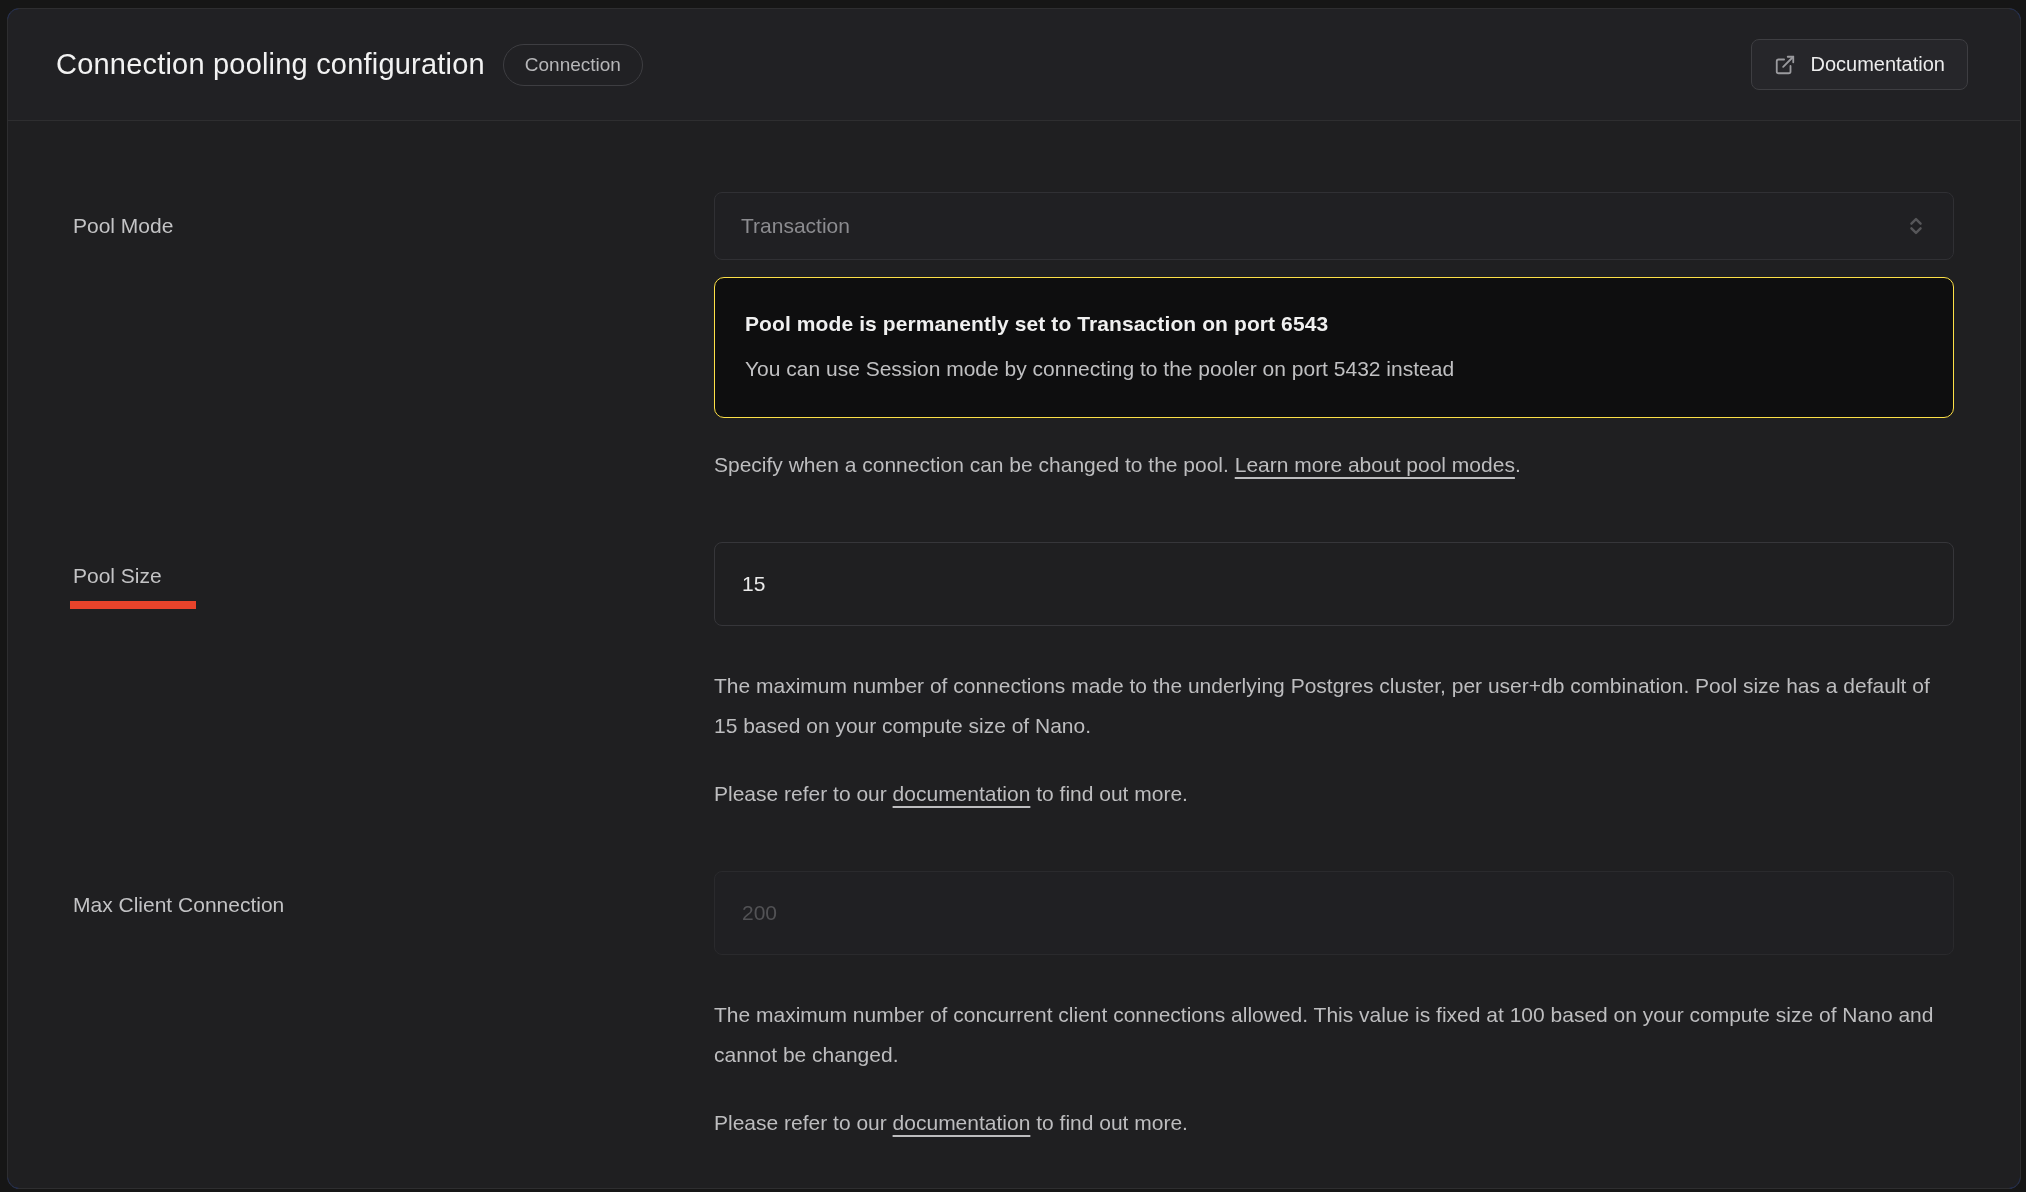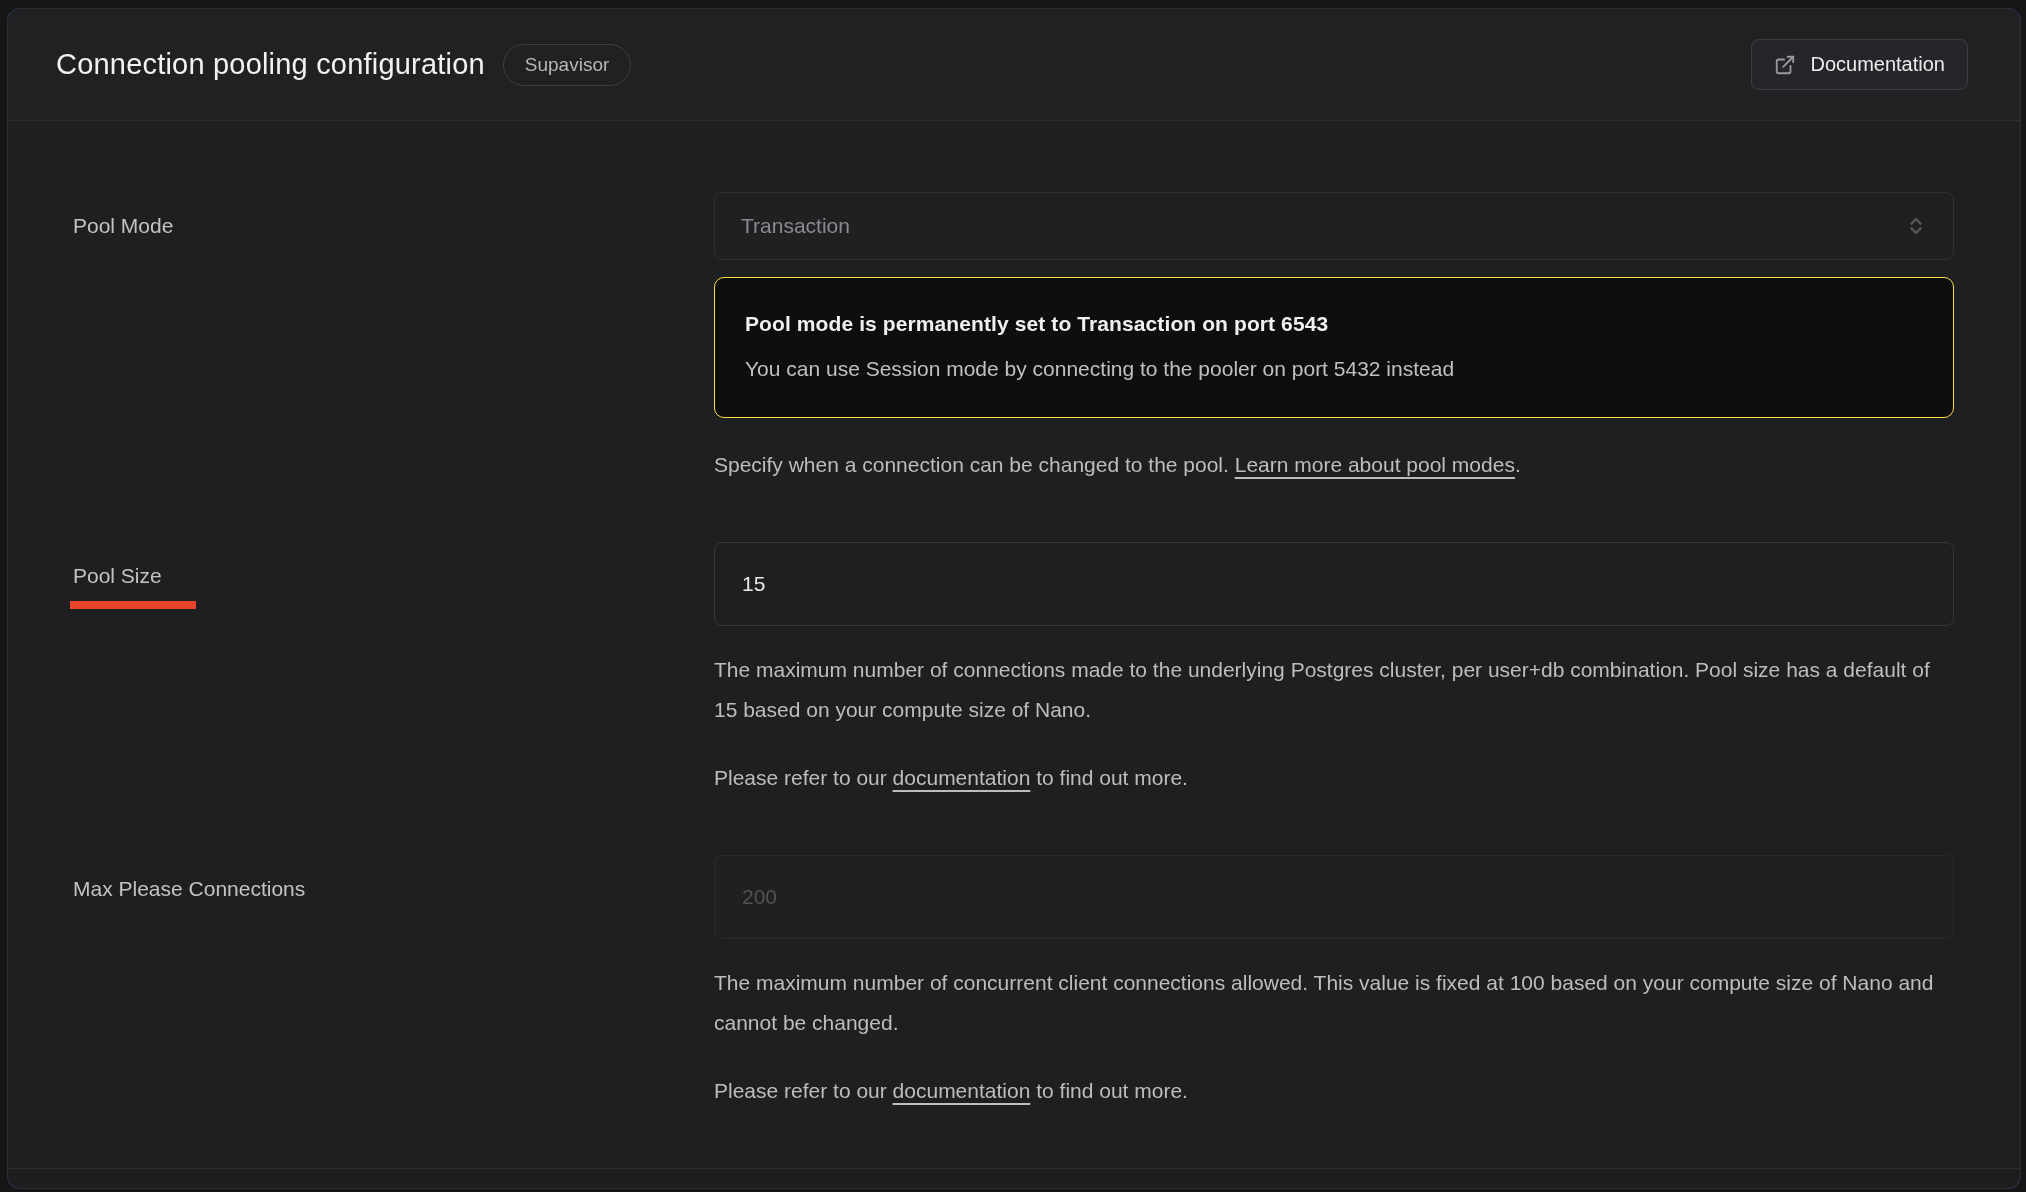--- a/index.html
+++ b/index.html
@@ -139,21 +139,21 @@
     color: #e9e9e9;
     font-family: "Liberation Sans", sans-serif;
     outline: none;
   }
   .text-input:disabled {
     background: #202023;
     border-color: #2a2a2d;
     color: #525255;
   }
   .text-input::placeholder { color: #525255; opacity: 1; }
-  .helper-para { margin-top: 24px; }
+  .helper-para { margin-top: 40px; }
   .docs-line { margin-top: 28px; }
   
   .panel-footer {
     flex: 0 0 99px;
     border-top: 1px solid #2e2e30;
     background: #1e1e20;
     display: flex;
     align-items: center;
     justify-content: flex-end;
     gap: 22px;
@@ -178,21 +178,21 @@
     padding: 13px 24px;
   }
 </style>
 </head>
 <body>
 
 <div class="panel">
 
   <div class="panel-header">
     <div class="page-title">Connection pooling configuration</div>
-    <div class="badge">Supavisor</div>
+    <div class="badge">Connection</div>
     <div class="header-spacer"></div>
     <button class="doc-button">
       <span class="icon">
         <svg width="22" height="22" viewBox="0 0 24 24" fill="none" stroke="currentColor" stroke-width="2" stroke-linecap="round" stroke-linejoin="round">
           <path d="M18 13v6a2 2 0 0 1-2 2H5a2 2 0 0 1-2-2V8a2 2 0 0 1 2-2h6"></path>
           <polyline points="15 3 21 3 21 9"></polyline>
           <line x1="10" y1="14" x2="21" y2="3"></line>
         </svg>
       </span>
       <span>Documentation</span>
@@ -227,21 +227,21 @@
         <div class="label-underline"></div>
       </div>
       <div>
         <input class="text-input" type="text" value="15" style="">
         <div class="helper helper-para">The maximum number of connections made to the underlying Postgres cluster, per user+db combination. Pool size has a default of 15 based on your compute size of Nano.</div>
         <div class="helper docs-line"><span>Please refer to our </span><span class="link">documentation</span><span> to find out more.</span></div>
       </div>
     </div>
 
     <div class="form-row">
-      <div class="row-label">Max Please Connections</div>
+      <div class="row-label">Max Client Connection</div>
       <div>
         <input class="text-input" type="text" disabled="" placeholder="200" style="">
         <div class="helper helper-para">The maximum number of concurrent client connections allowed. This value is fixed at 100 based on your compute size of Nano and cannot be changed.</div>
         <div class="helper docs-line"><span>Please refer to our </span><span class="link">documentation</span><span> to find out more.</span></div>
       </div>
     </div>
 
   </div>
 
   <div class="panel-footer">

